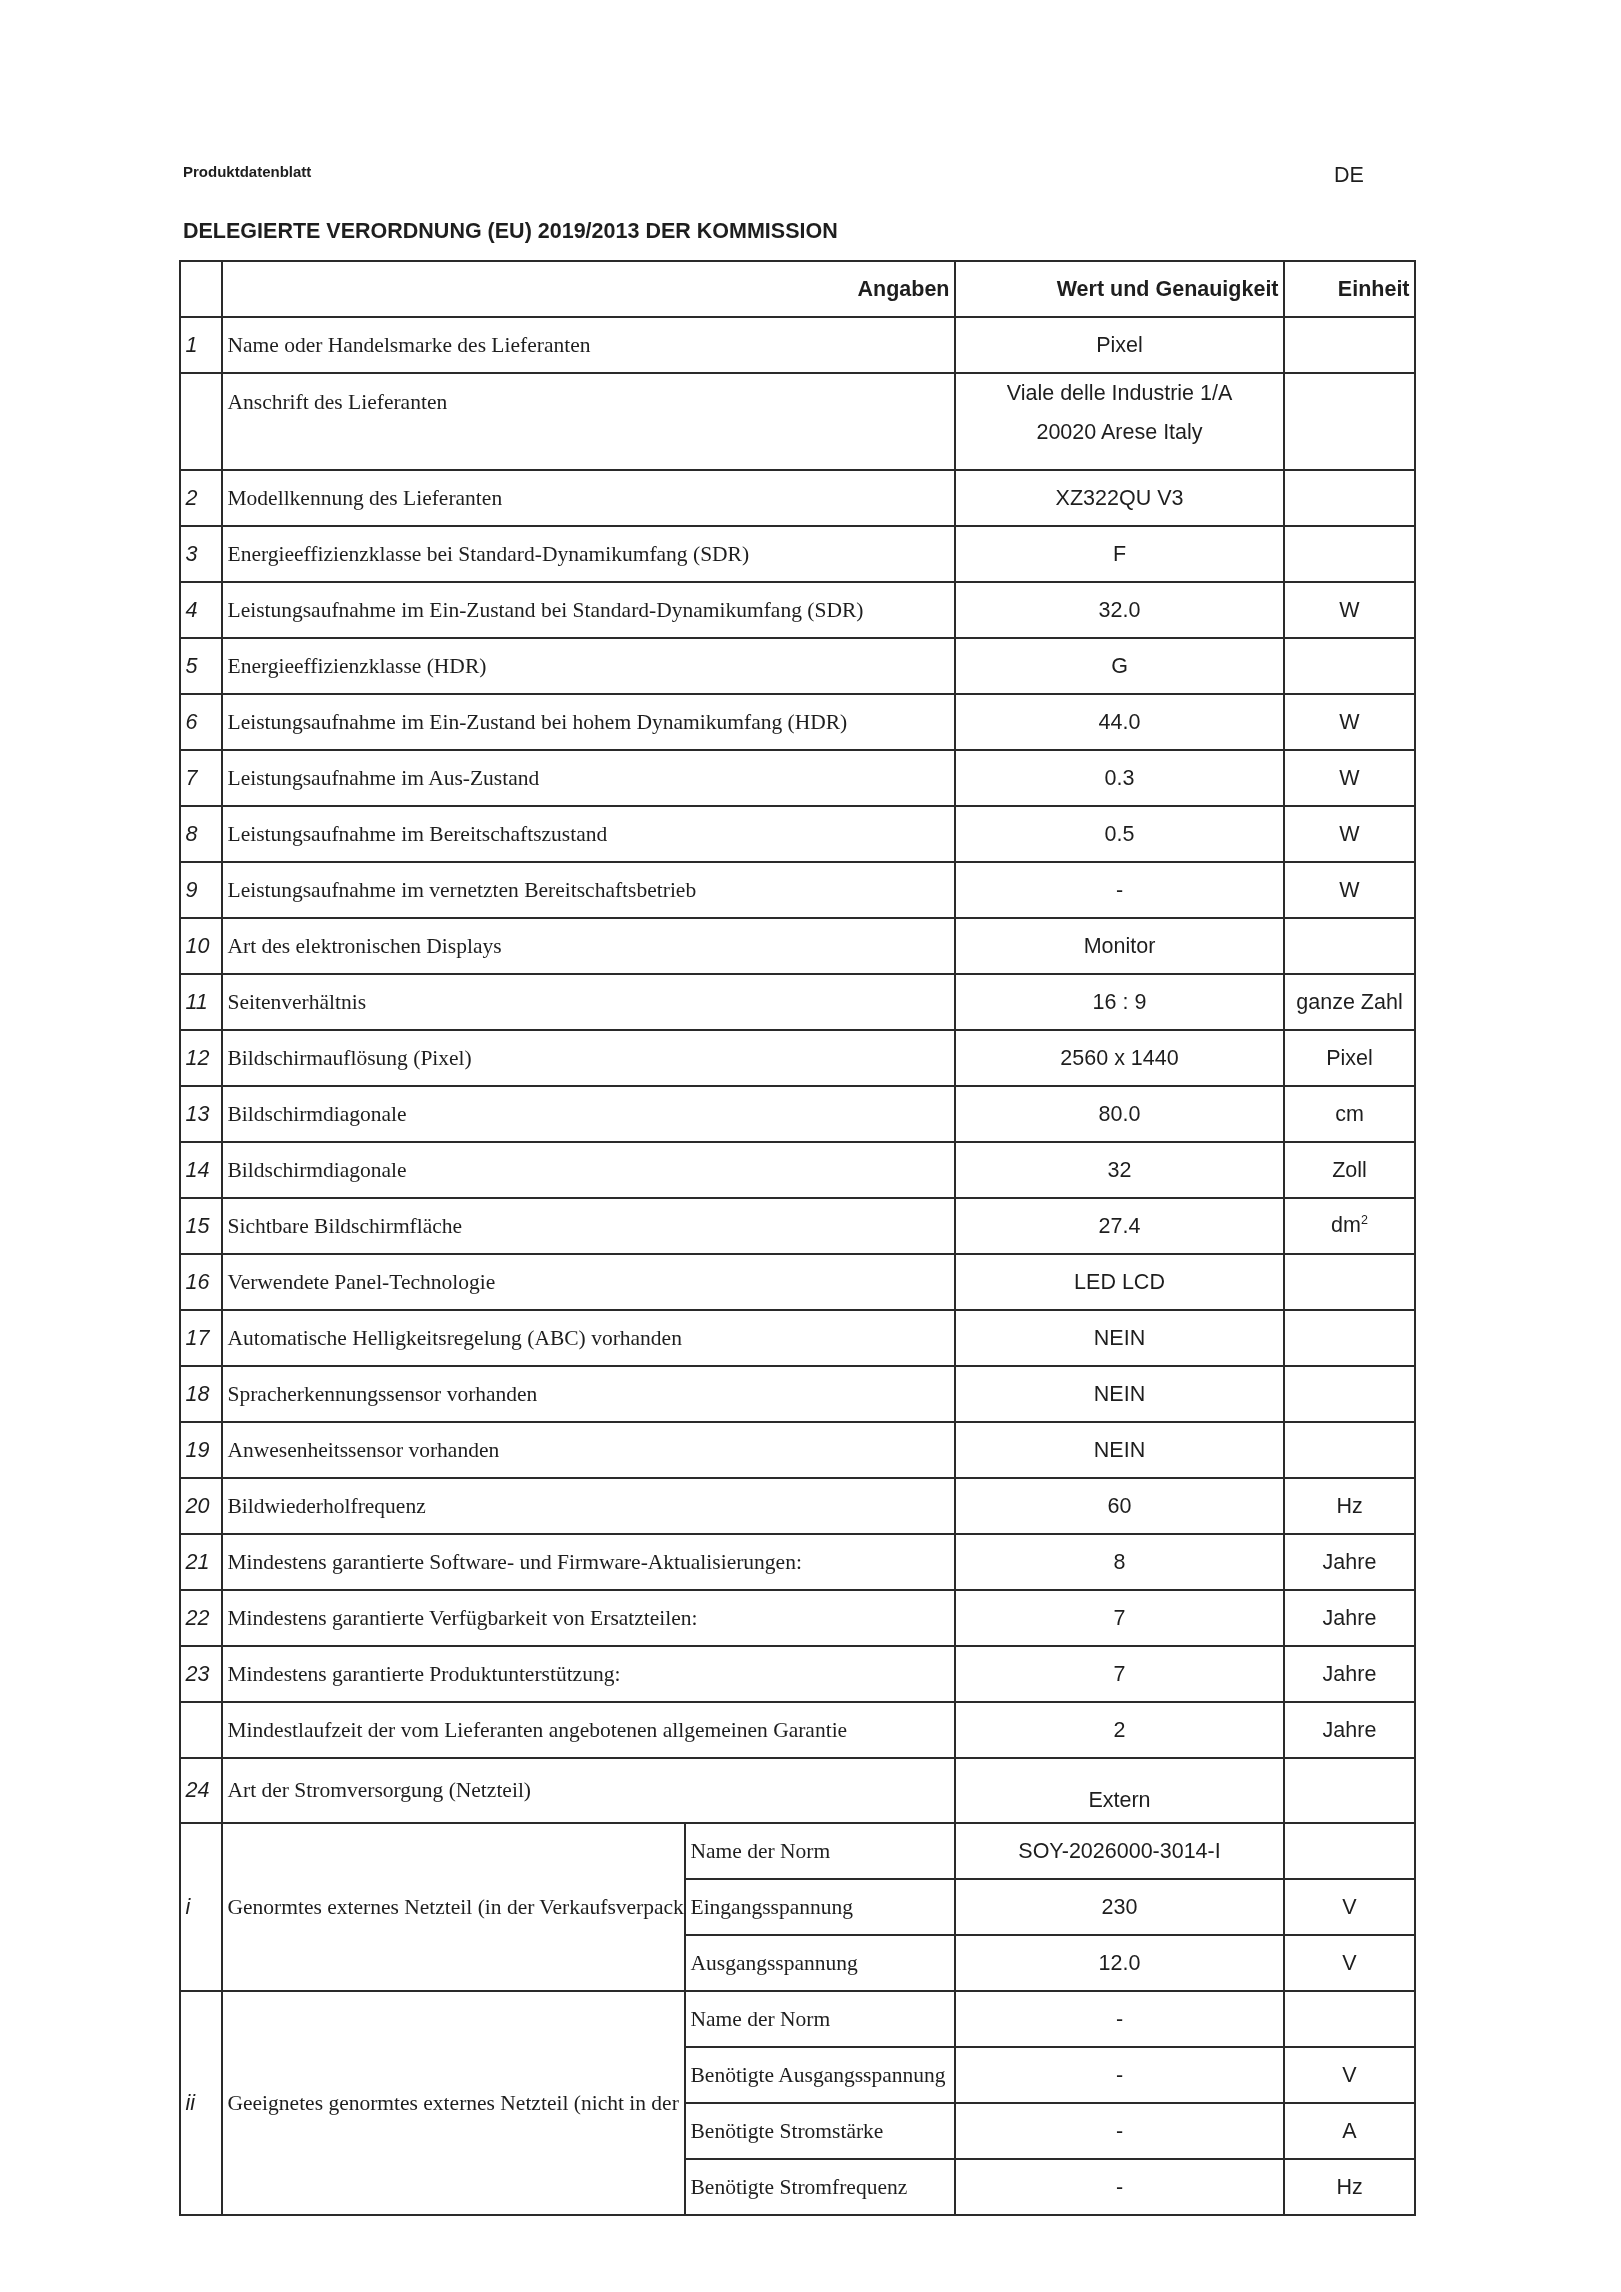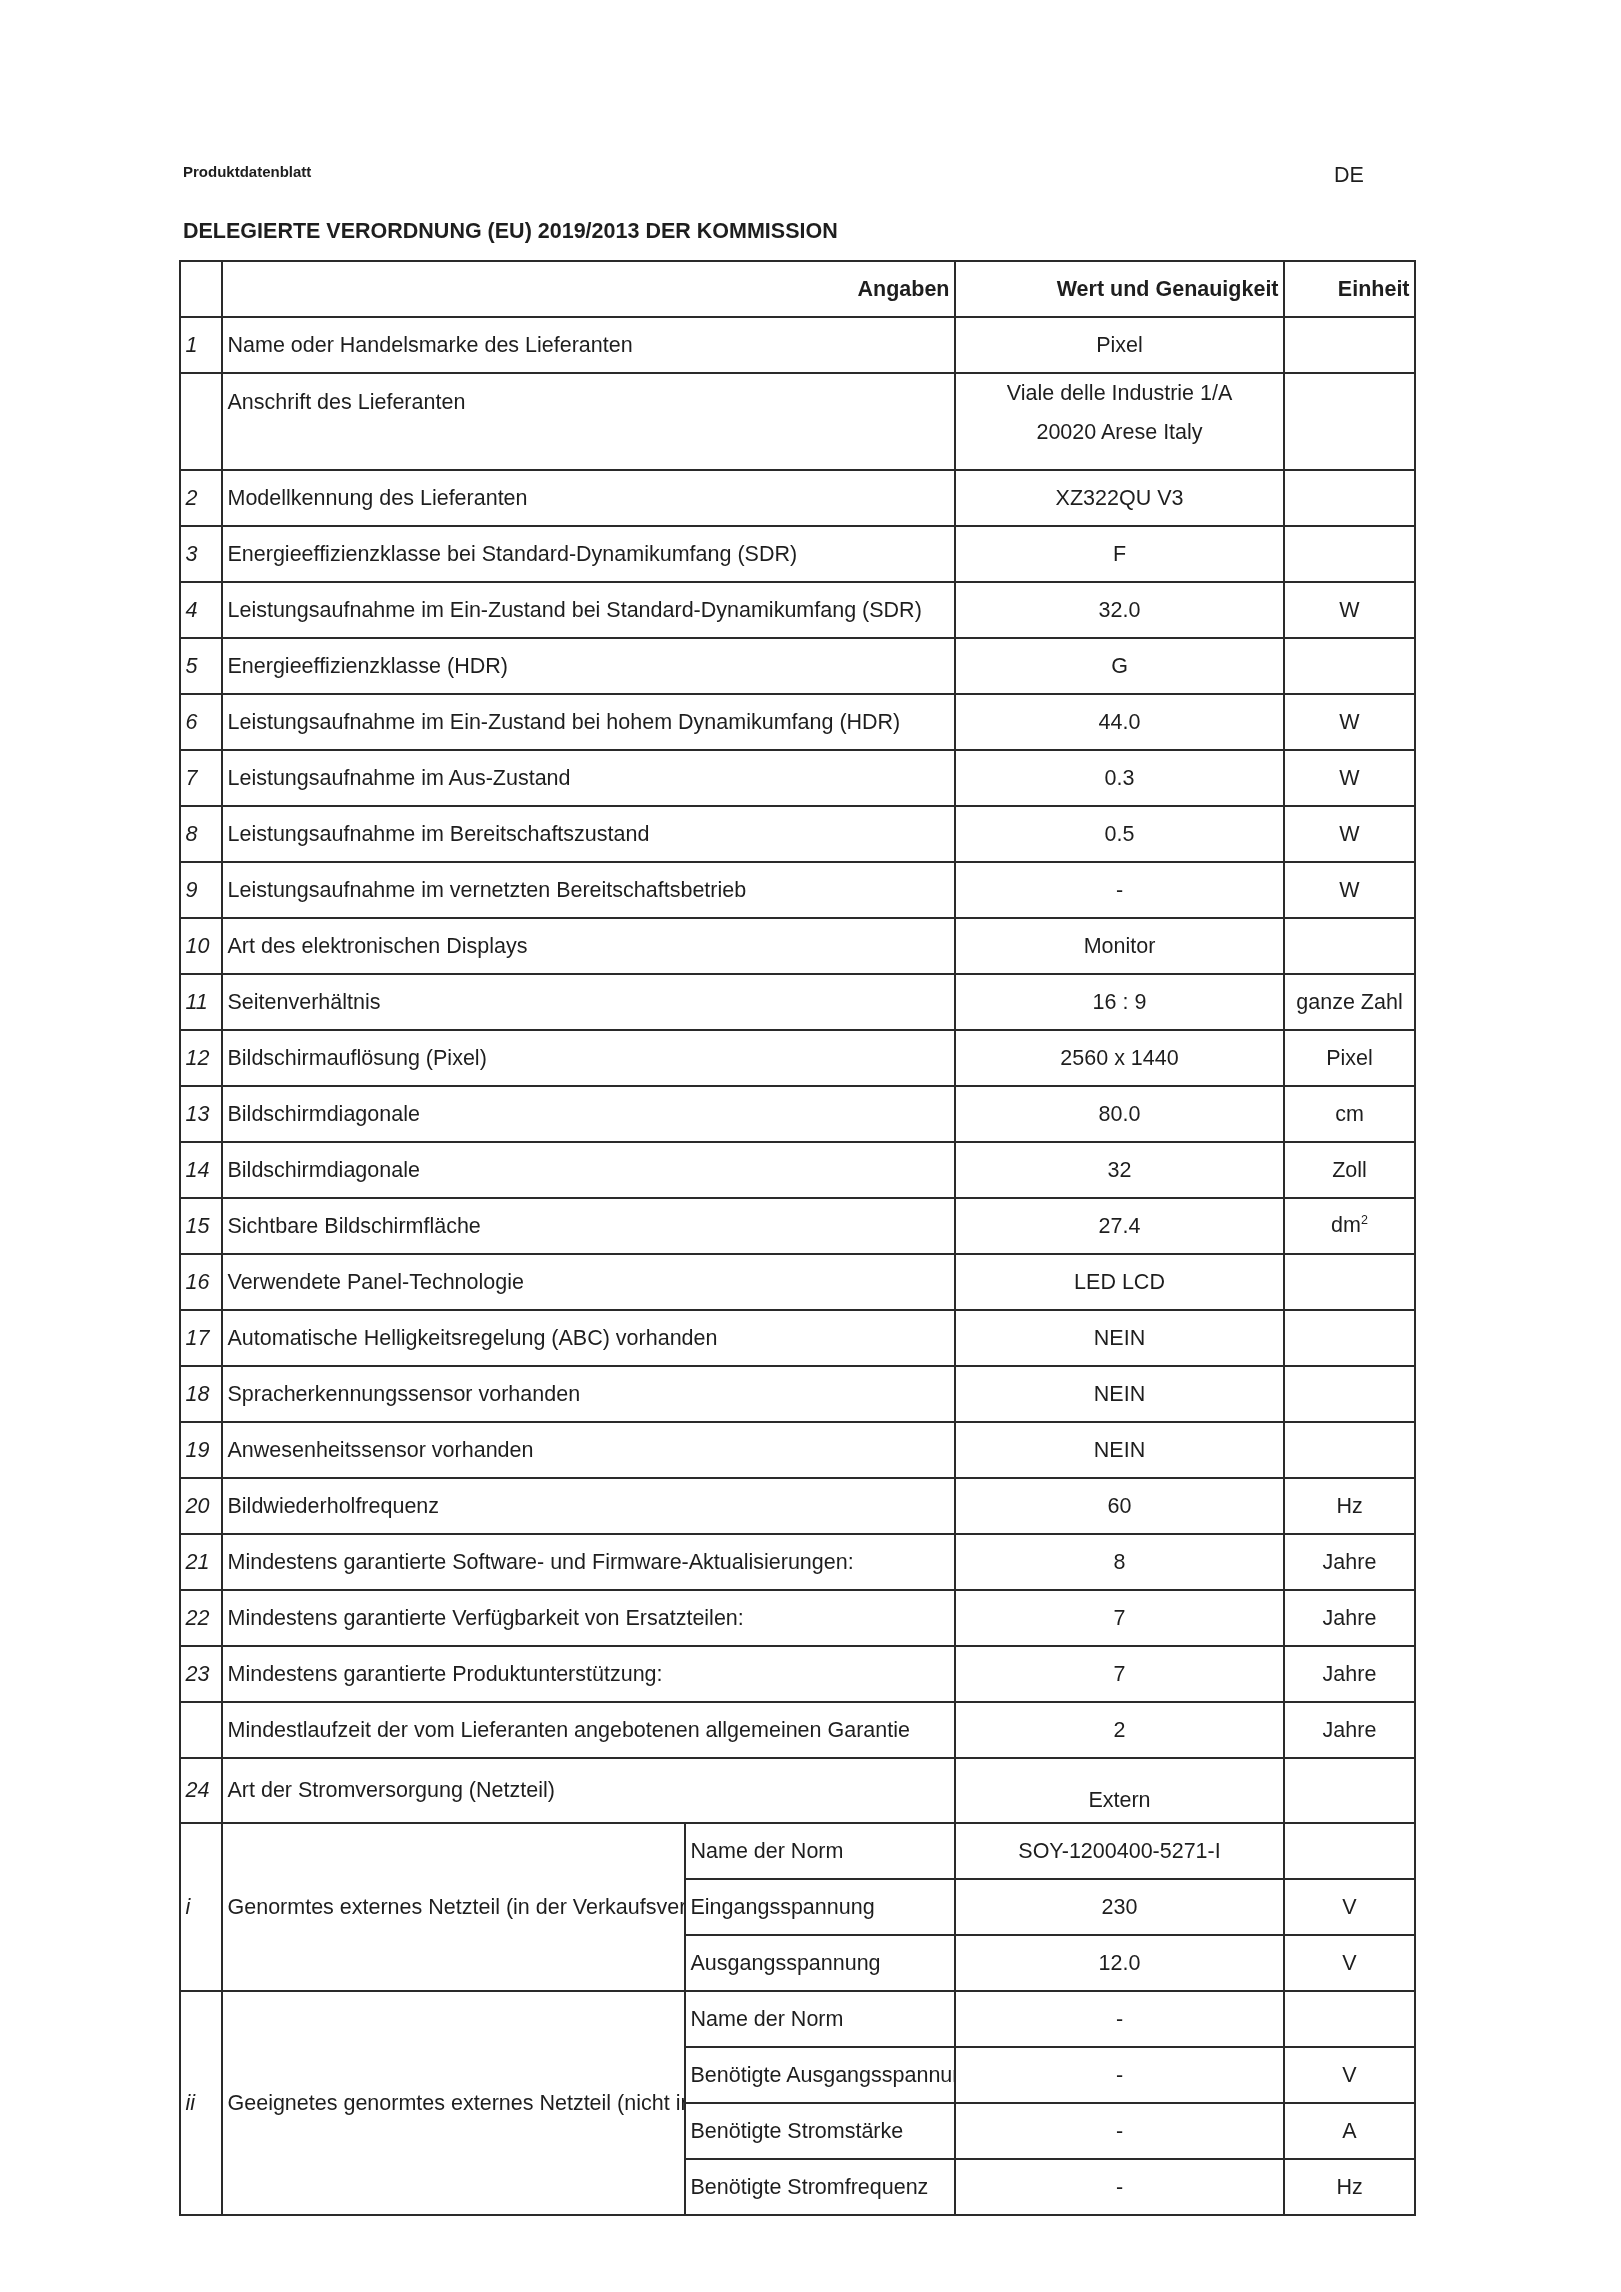--- a/index.html
+++ b/index.html
@@ -11,21 +11,21 @@
     position: absolute; left: 179px; top: 260px; width: 1235px;
     border-collapse: collapse; table-layout: fixed; font-size: 21.5px;
   }
   table.sheet td, table.sheet th {
     border: 2.2px solid #2a2a2a; padding: 0 4.5px; vertical-align: middle; overflow: hidden;
     white-space: nowrap;
   }
   table.sheet th { font-weight: bold; text-align: right; height: 54px; }
   table.sheet td { height: 54px; }
   td.num { font-style: italic; text-align: left; padding-left: 5.4px; }
-  td.label { text-align: left; padding-left: 4.5px; }
+  td.label { text-align: left; padding-left: 4.5px; font-family: Liberation Serif, serif; }
   td.val, td.unit { text-align: center; }
   tr.addr td { height: 79px; vertical-align: top; padding-top: 16px; }
   tr.addr td.val { line-height: 39px; padding-top: 0px; vertical-align: top; border-radius: 13px; }
   tr.addr td.val span { display: block; }
   td.top { vertical-align: top; padding-top: 12.5px; }
   td.group-label { white-space: normal; line-height: 27px; }
   td.sub { white-space: normal; line-height: 25px; }
   tr.extern td.val { vertical-align: bottom; padding-bottom: 9px; }
   sup { font-size: 12.5px; }
   col.c-num { width: 42px; } col.c-a { width: 463px; } col.c-b { width: 270px; }
@@ -211,21 +211,21 @@
       <tr class="extern">
         <td class="num">24</td>
         <td class="label" colspan="2">Art der Stromversorgung (Netzteil)</td>
         <td class="val">Extern</td>
         <td class="unit"></td>
       </tr>
       <tr>
         <td class="num top" rowspan="3">i</td>
         <td class="label group-label" rowspan="3">Genormtes externes Netzteil (in der Verkaufsverpackung enthalten)</td>
         <td class="label sub">Name der Norm</td>
-        <td class="val">SOY-1200400-5271-I</td>
+        <td class="val">SOY-2026000-3014-I</td>
         <td class="unit"></td>
       </tr>
       <tr>
         <td class="label sub">Eingangsspannung</td>
         <td class="val">230</td>
         <td class="unit">V</td>
       </tr>
       <tr>
         <td class="label sub">Ausgangsspannung</td>
         <td class="val">12.0</td>

